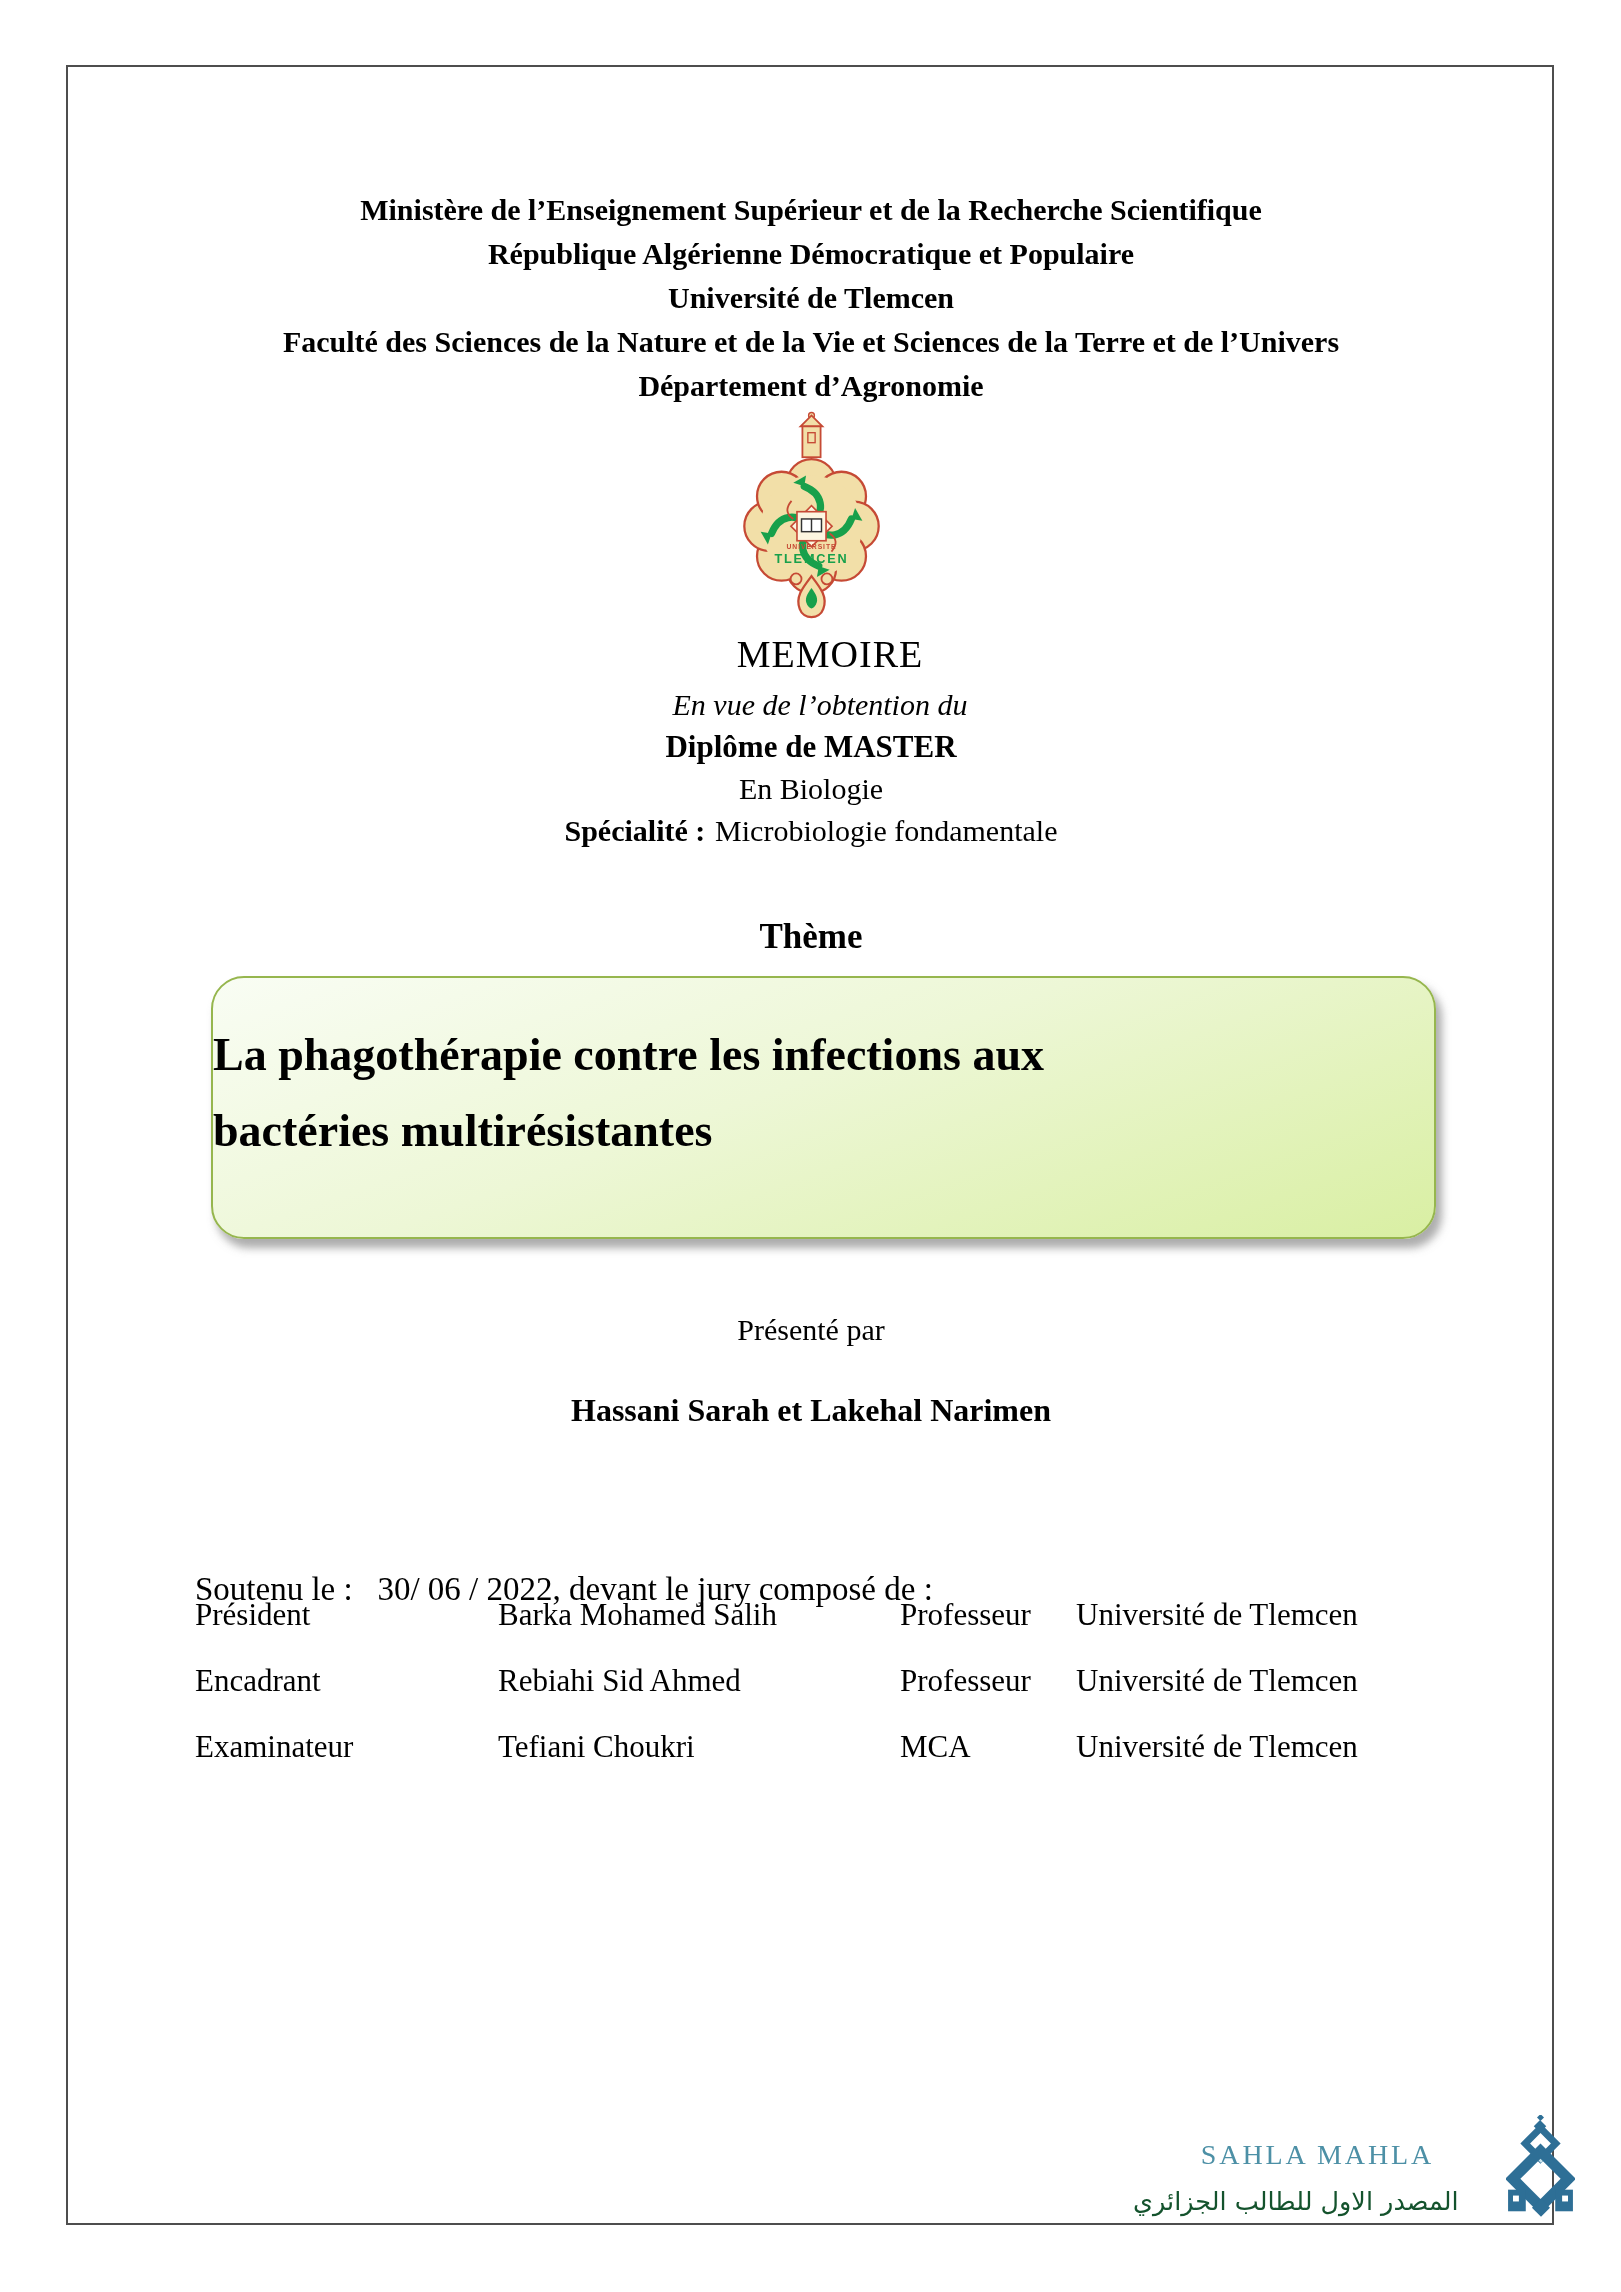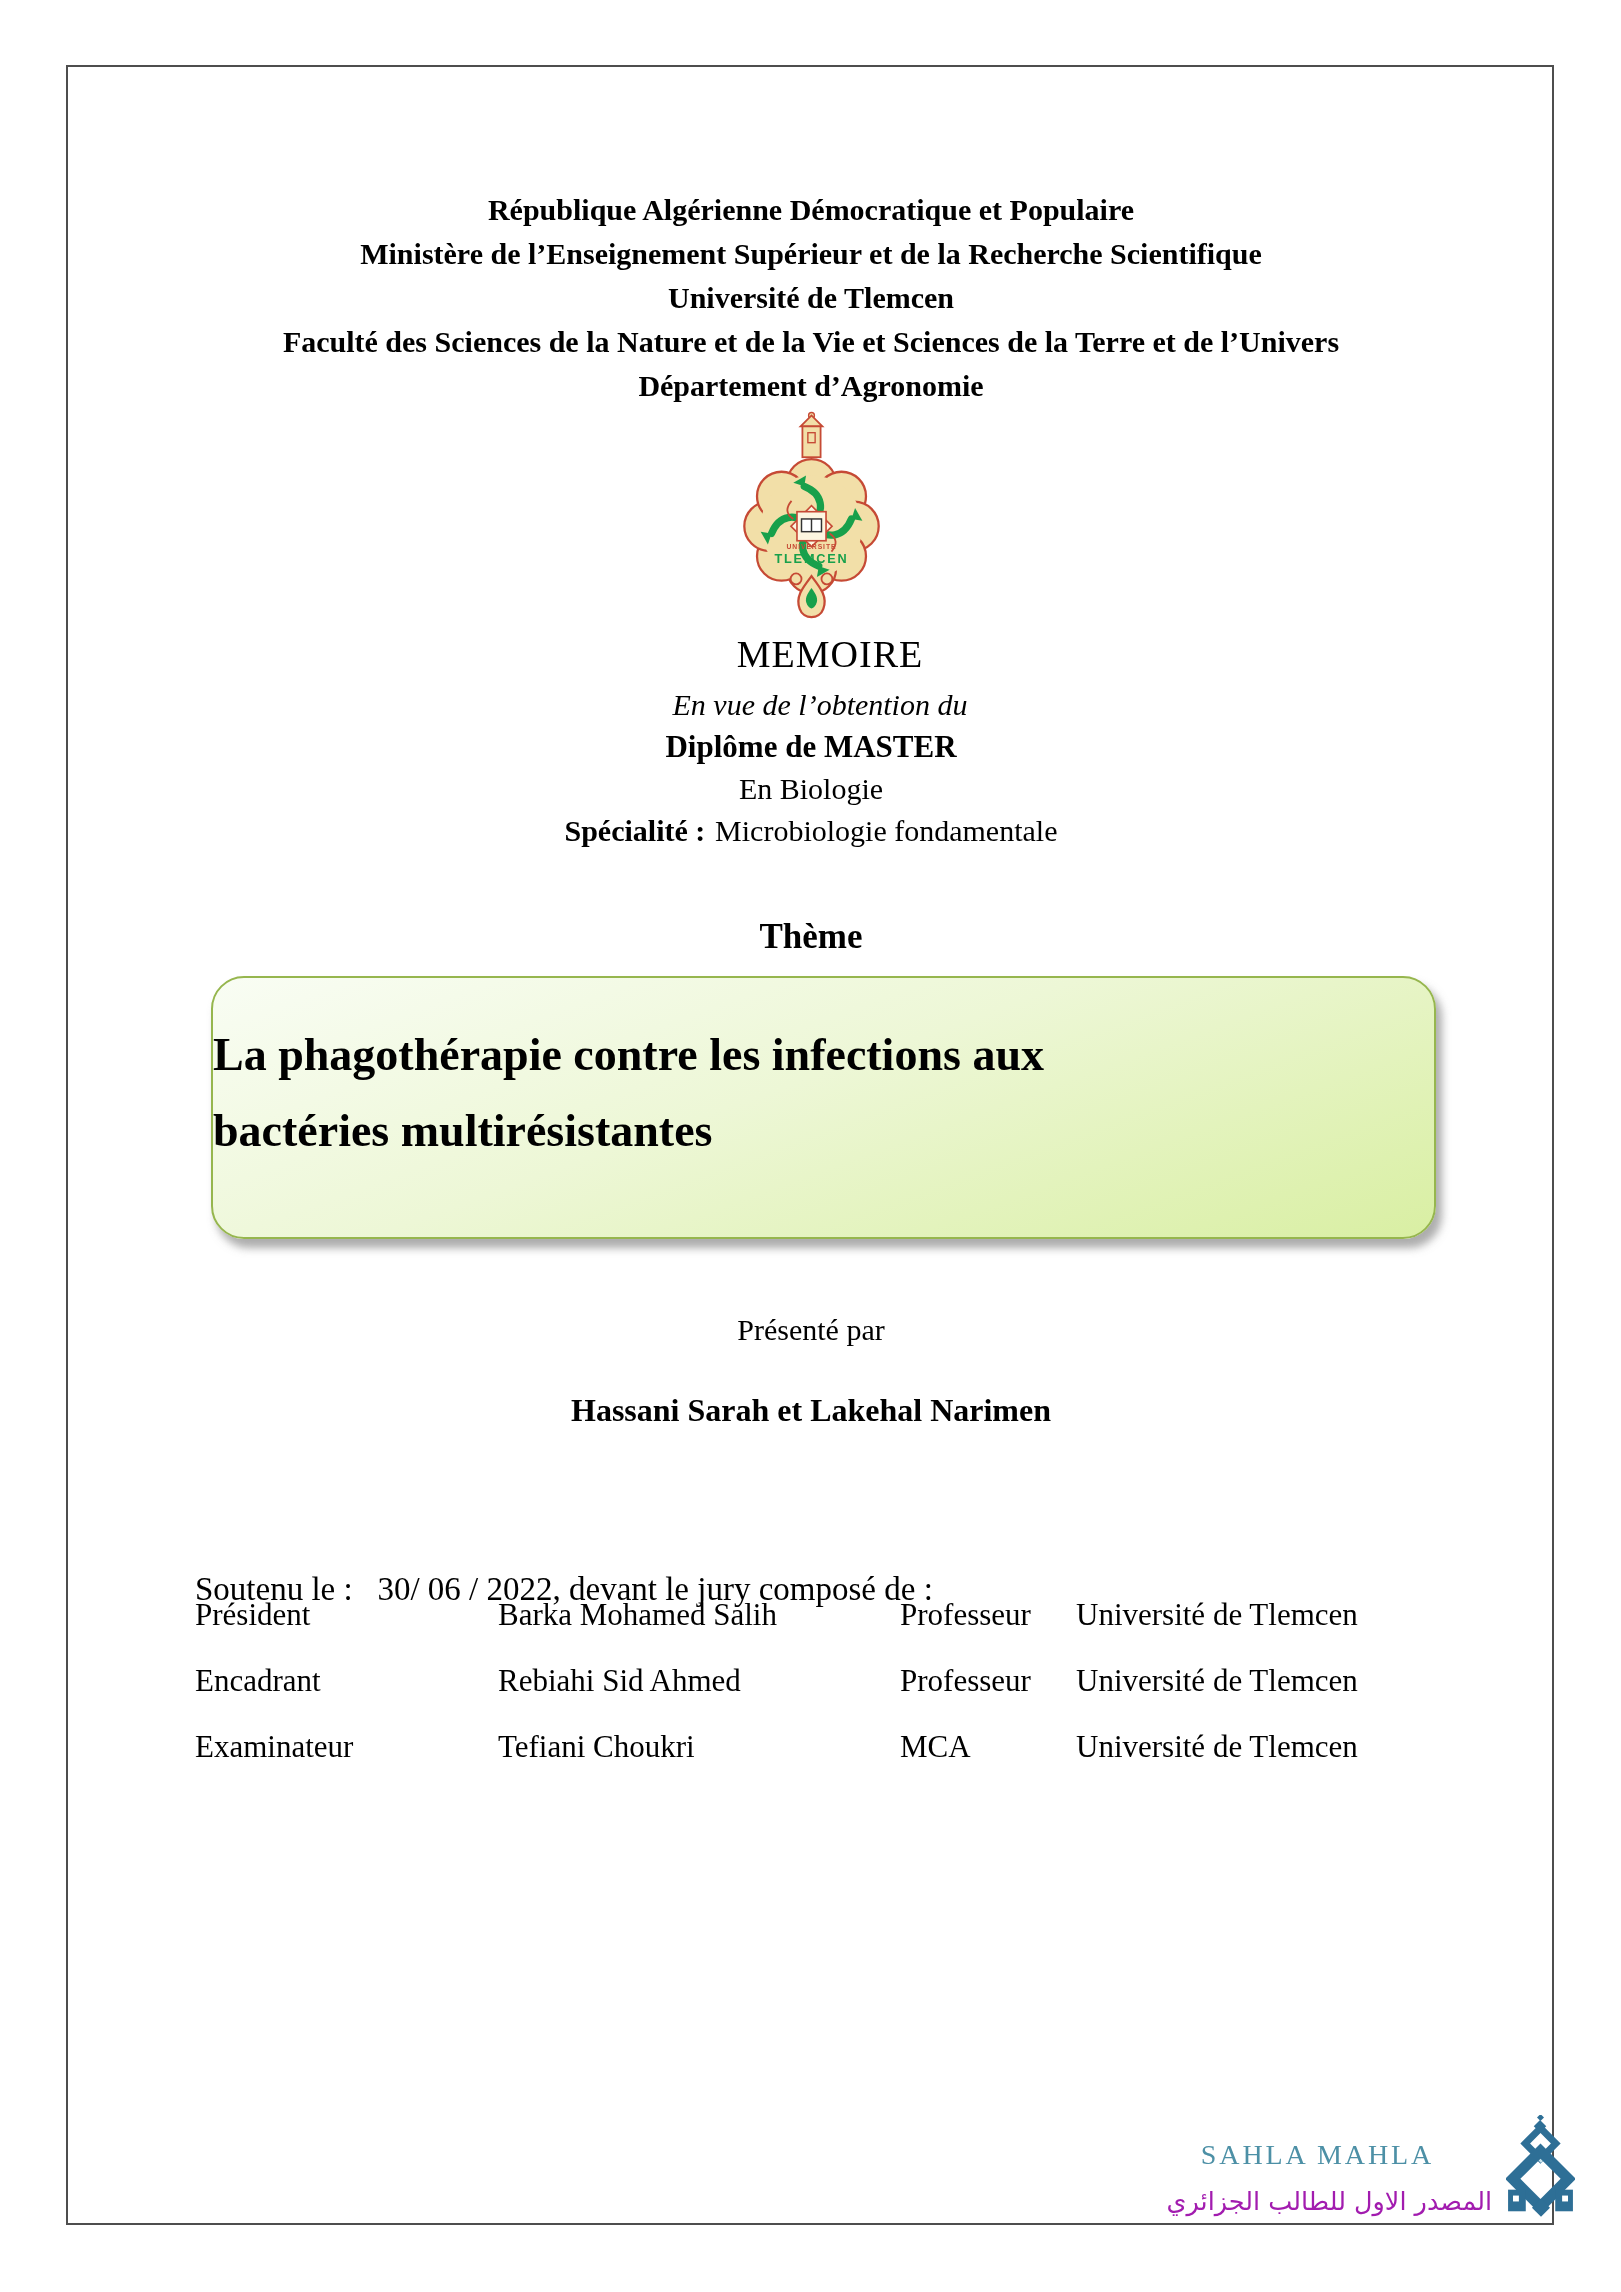--- a/index.html
+++ b/index.html
@@ -59,40 +59,40 @@
   .c-name{left:303px;}
   .c-grade{left:689px;margin-left:16px;}
   .c-inst{left:881px;}
   .brand{
     position:absolute;left:1133px;top:2139px;width:369px;
     font-size:28px;font-weight:normal;letter-spacing:2.9px;
     color:#4d90a6;text-align:center;white-space:nowrap;
   }
   .brand-tagline{
     position:absolute;left:1133px;top:2186px;width:359px;
-    direction:rtl;text-align:right;
-    font-size:25.5px;color:#a21caf;
+    direction:rtl;text-align:left;
+    font-size:25.5px;color:#14532d;
     font-family:"DejaVu Sans", sans-serif;
   }
   .brand-mark{
     position:absolute;left:1506px;top:2115px;
     width:69px;height:112px;
   }
   .uni-logo{display:inline-block;}
 </style>
 </head>
 <body>
 
 <div class="page">
 
   <div class="frame"></div>
 
   <div class="centered header-block">
+    <div>Ministère de l’Enseignement Supérieur et de la Recherche Scientifique</div>
     <div>République Algérienne Démocratique et Populaire</div>
-    <div>Ministère de l’Enseignement Supérieur et de la Recherche Scientifique</div>
     <div>Université de Tlemcen</div>
     <div>Faculté des Sciences de la Nature et de la Vie et Sciences de la Terre et de l’Univers</div>
     <div>Département d’Agronomie</div>
   </div>
 
   <div class="centered logo-wrap">
     <svg class="uni-logo" width="147" height="227" viewBox="0 0 160 250" xmlns="http://www.w3.org/2000/svg">
 
       <circle cx="80" cy="6" r="3.2" fill="#f2dfa8" stroke="#c64a35" stroke-width="1.5"></circle>
       <polygon points="68,18 92,18 80,6" fill="#f2dfa8" stroke="#c64a35" stroke-width="2"></polygon>

